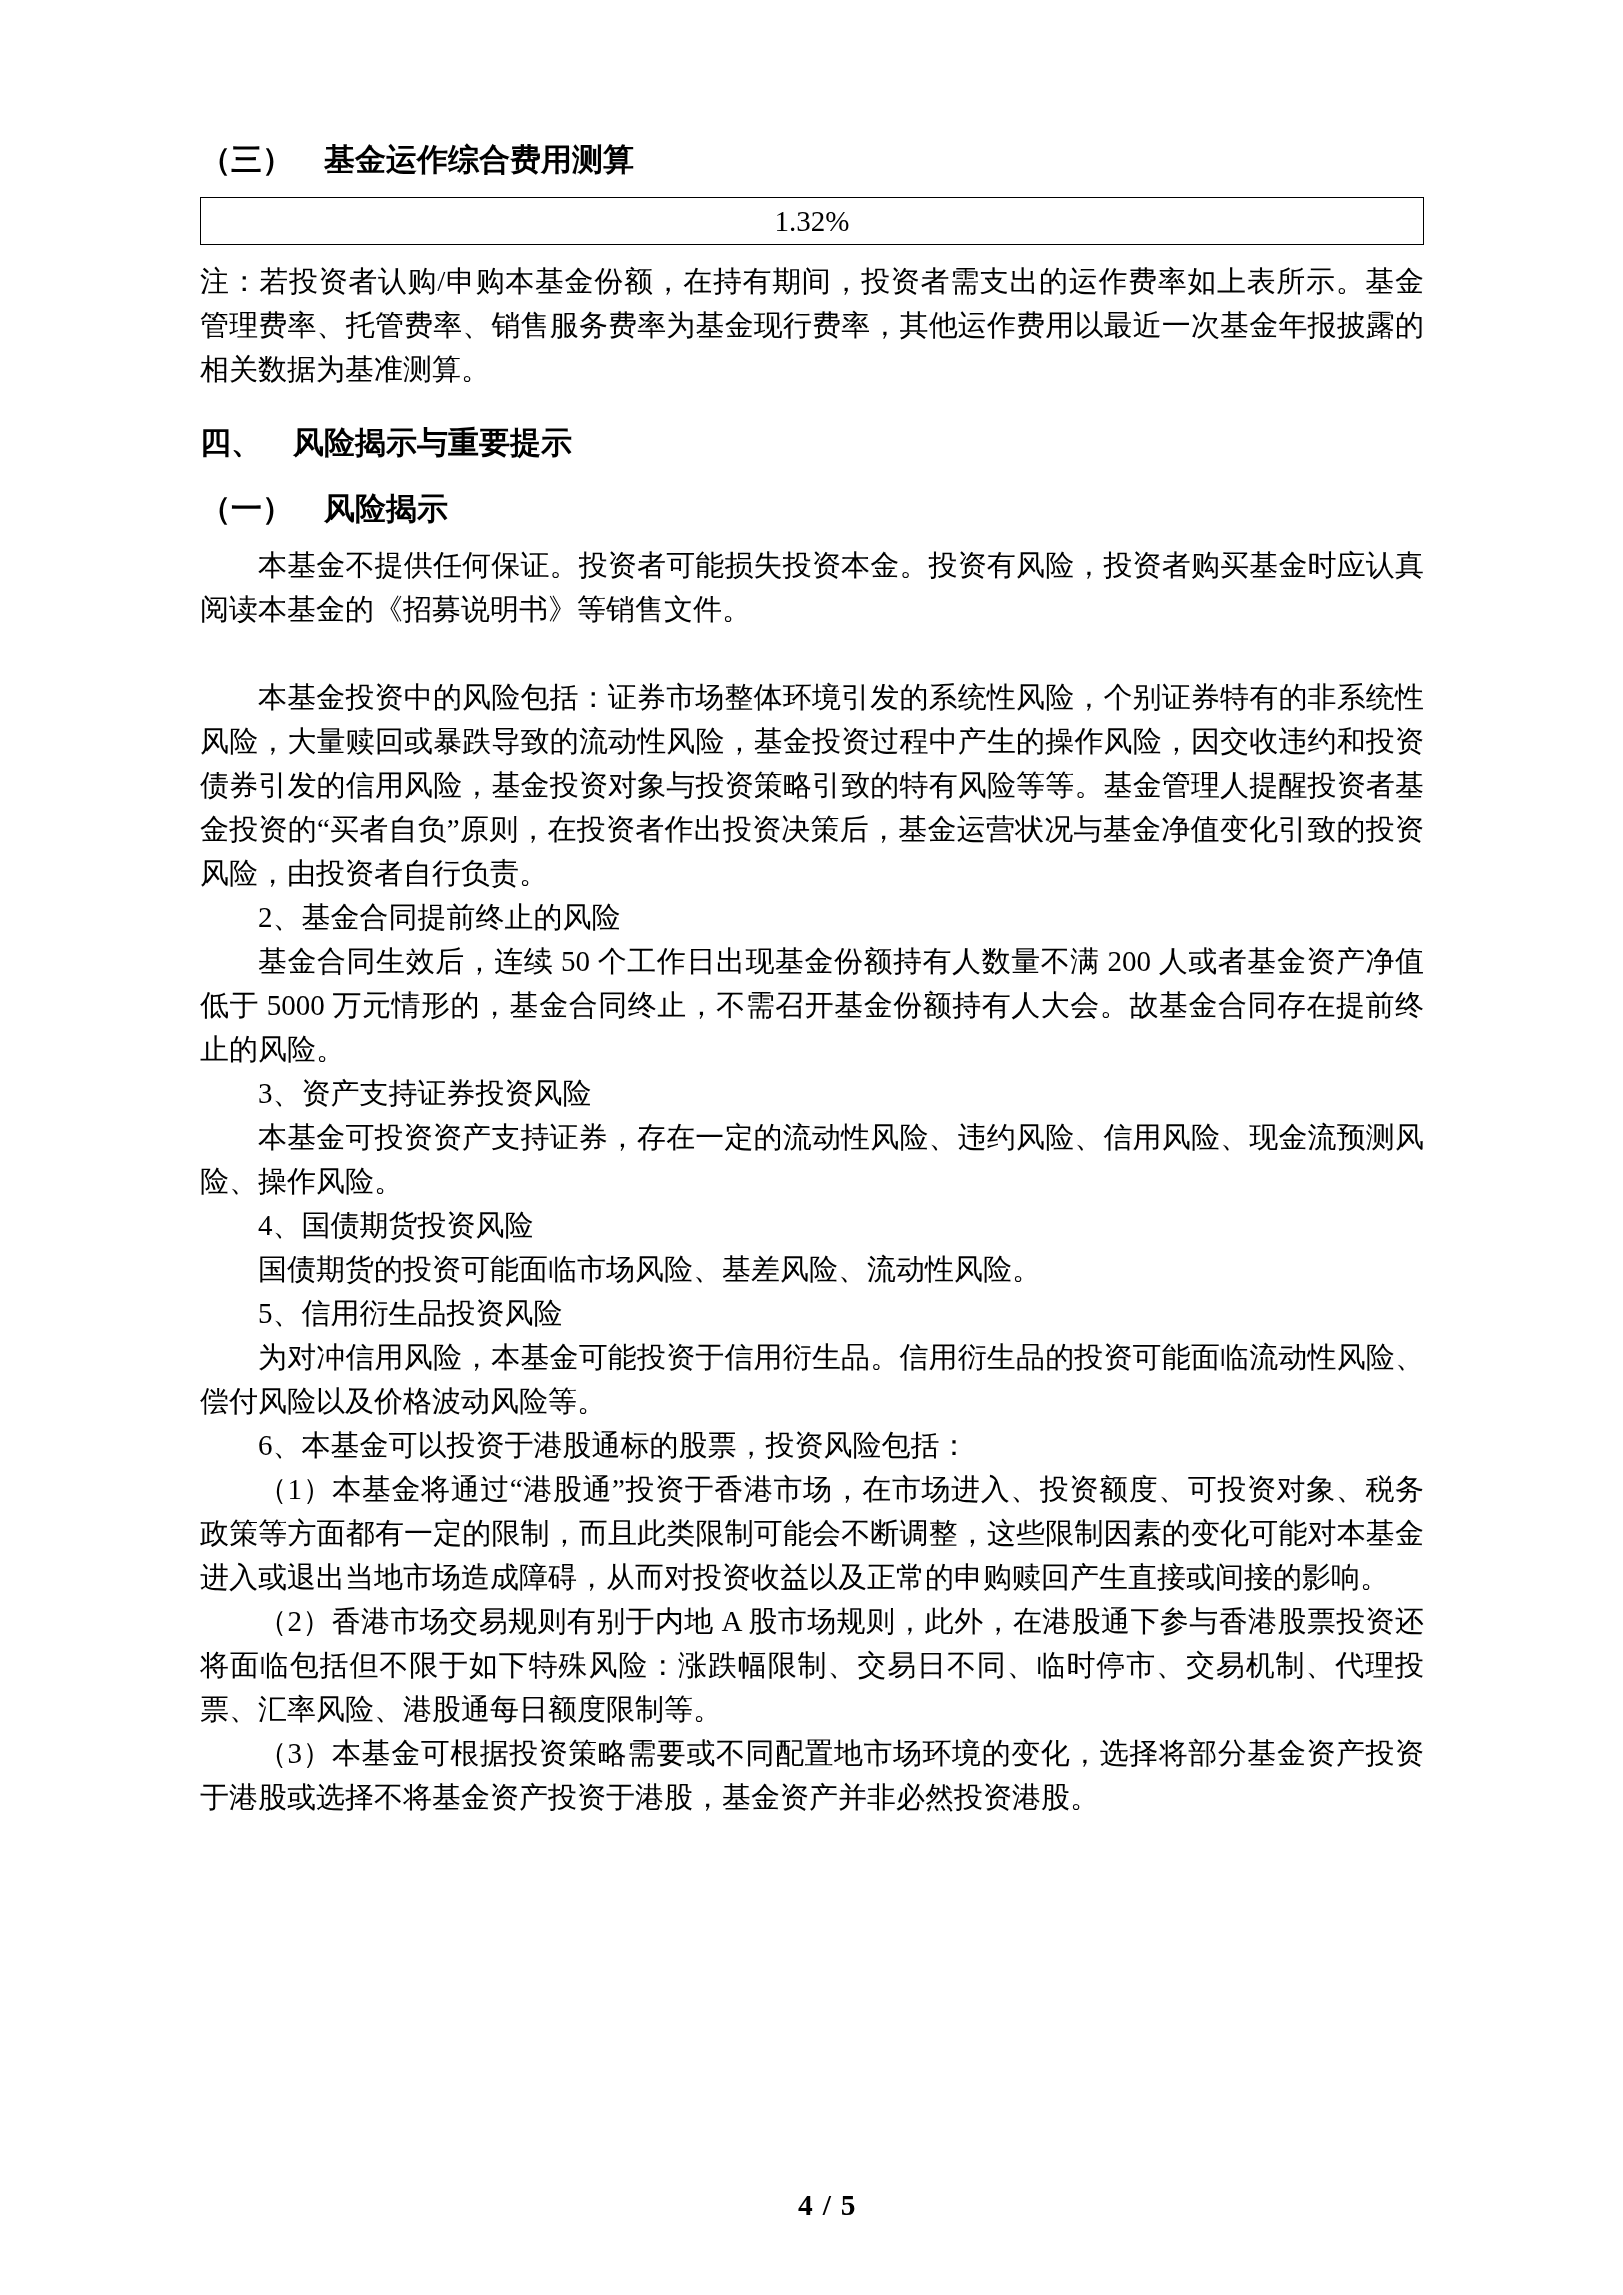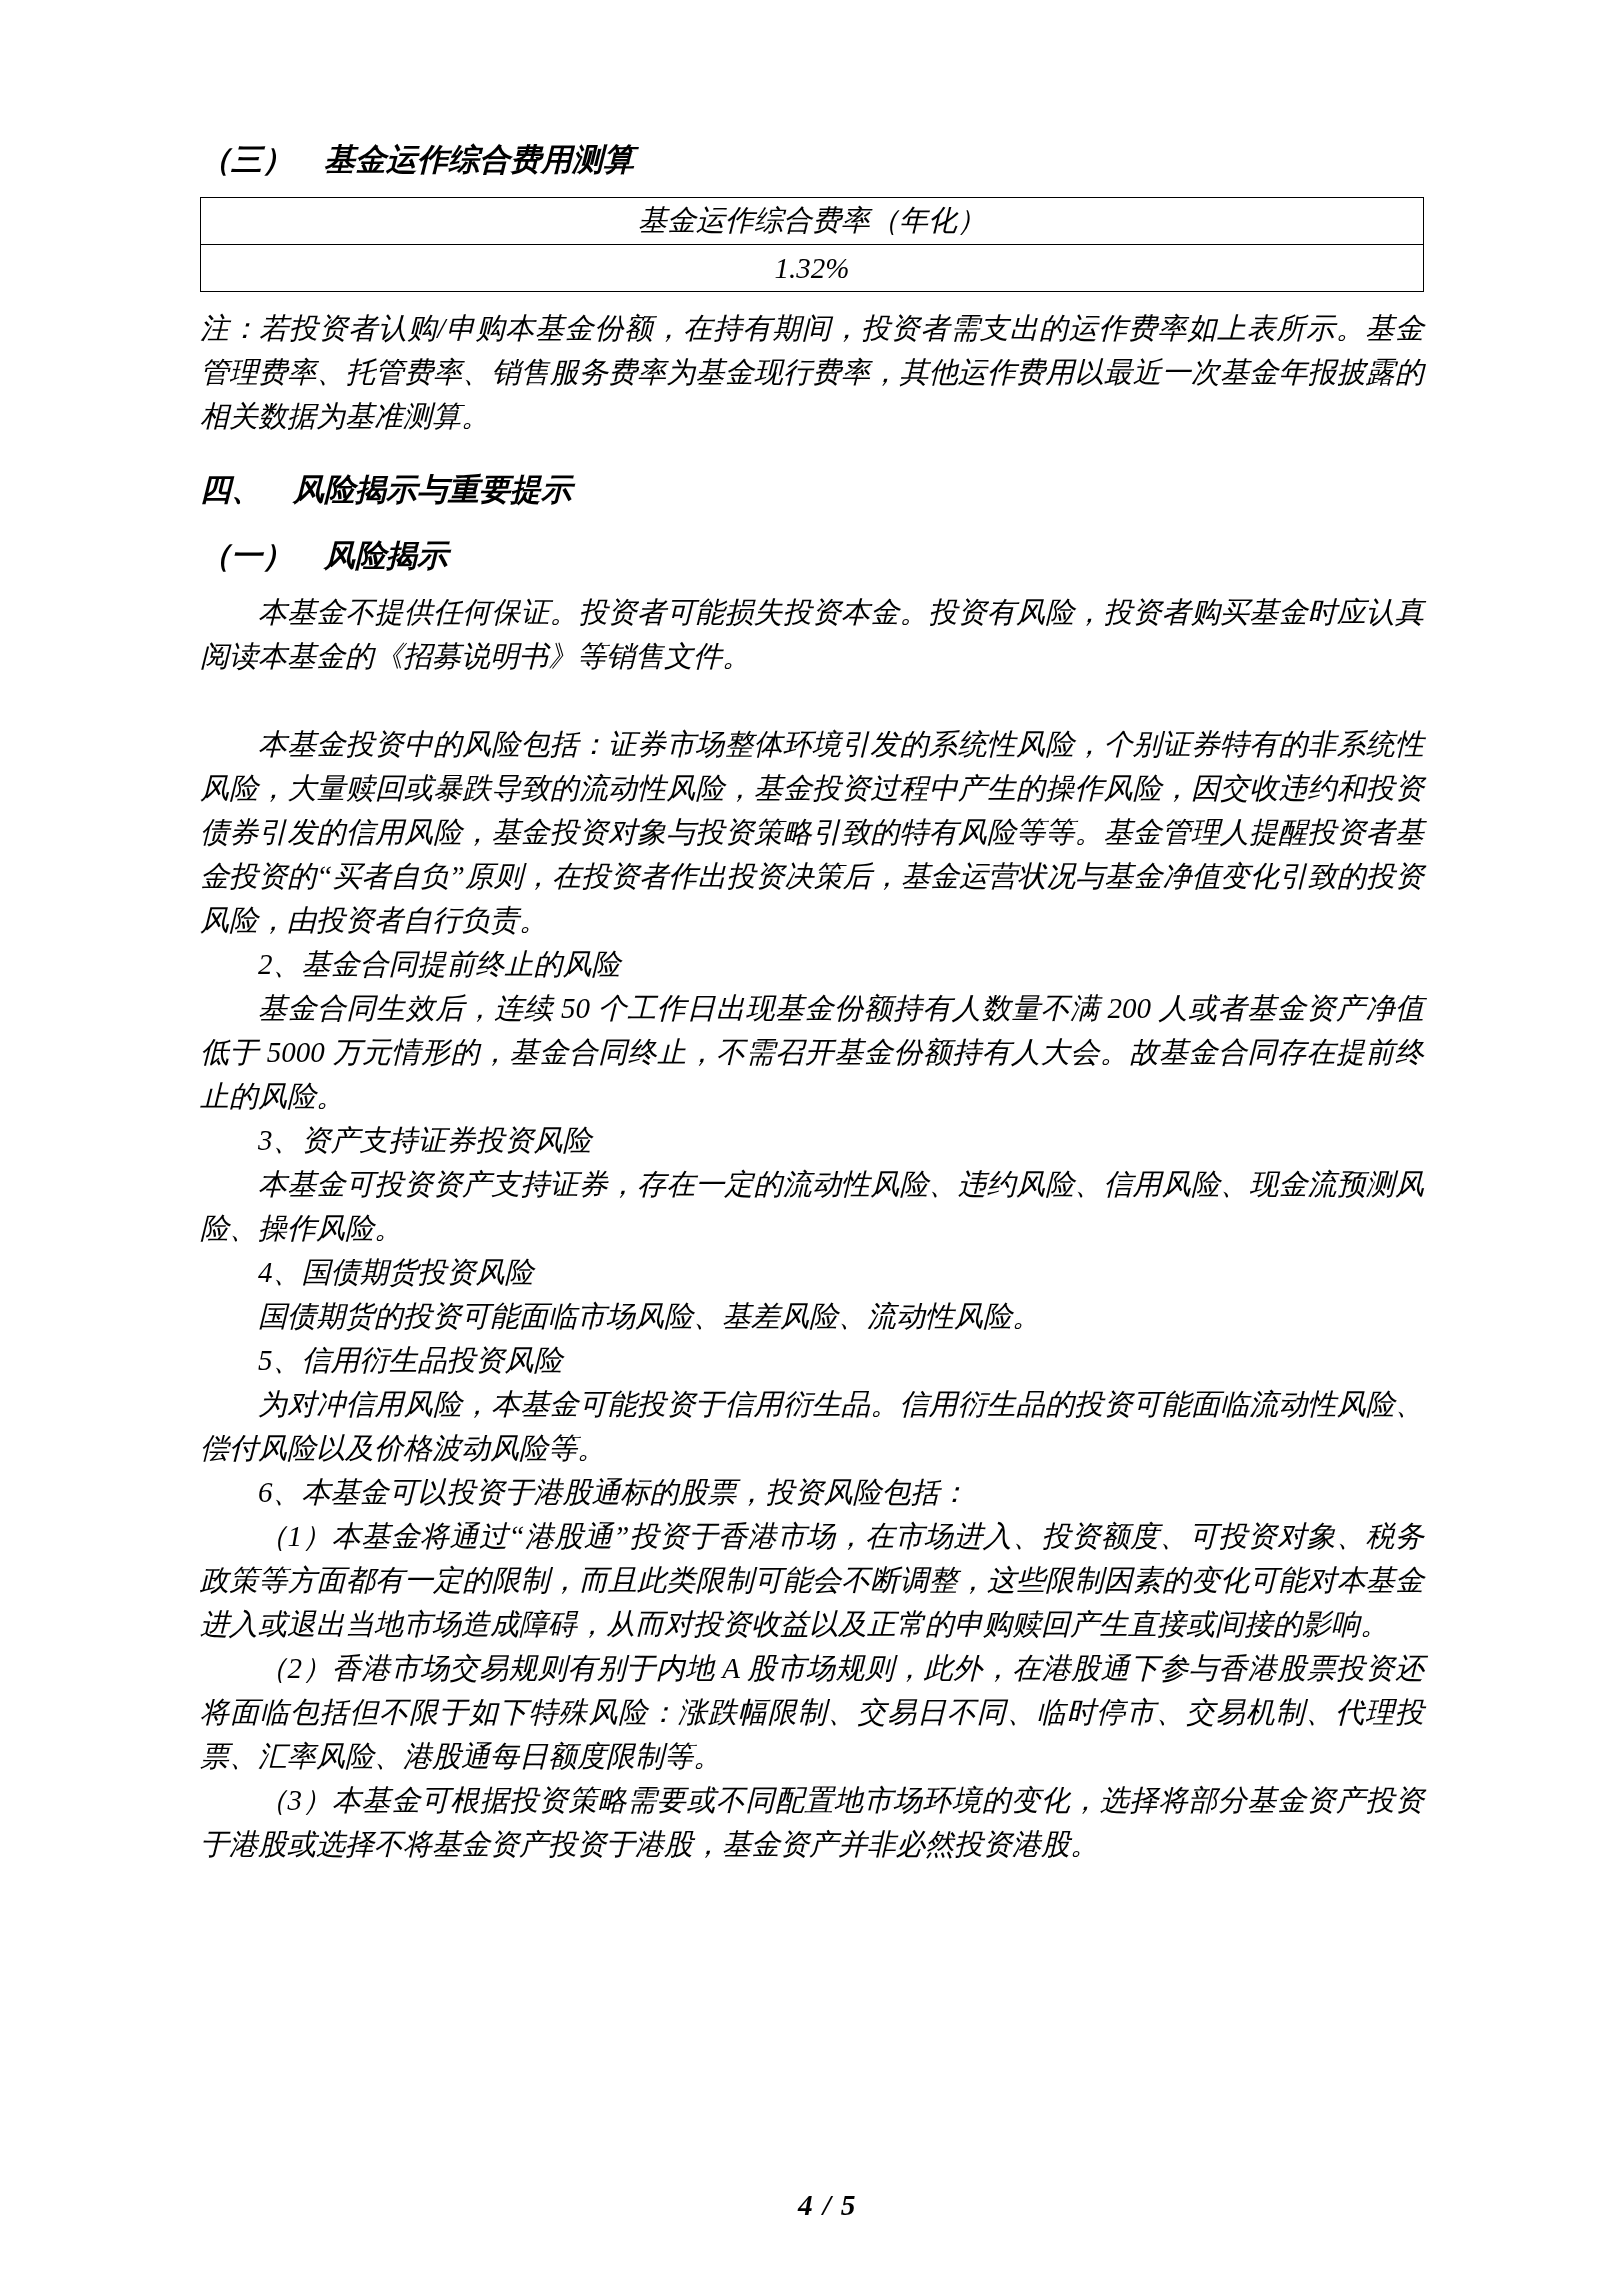--- a/index.html
+++ b/index.html
@@ -1,15 +1,15 @@
 <!DOCTYPE html>
 <html lang="zh" style="font-size:10.5px"><head>
 <meta charset="utf-8">
 <style>
-  * { margin: 0; padding: 0; box-sizing: border-box; font-style: italic; }
+  * { margin: 0; padding: 0; box-sizing: border-box; }
   html, body { background: #ffffff; }
   .page {
     position: relative;
     width: 1623px;
     height: 2295px;
     background: #ffffff;
     color: #000000;
     font-family: "Liberation Serif", "DejaVu Serif", serif;
     overflow: hidden;
   }
@@ -74,23 +74,20 @@
 <body>
 
 <div class="page">
   <div class="content">
 
     <div class="h-sub" id="h-section3">（三）　基金运作综合费用测算</div>
 
     <table class="fee-table">
       <tbody>
         <tr>
-          <td>基金运作综合费率（年化）</td>
-        </tr>
-        <tr>
           <td>1.32%</td>
         </tr>
       </tbody>
     </table>
 
     <p class="note">注：若投资者认购/申购本基金份额，在持有期间，投资者需支出的运作费率如上表所示。基金管理费率、托管费率、销售服务费率为基金现行费率，其他运作费用以最近一次基金年报披露的相关数据为基准测算。</p>
 
     <div class="h-main">四、　风险揭示与重要提示</div>
 
     <div class="h-sub" id="h-sub41">（一）　风险揭示</div>

